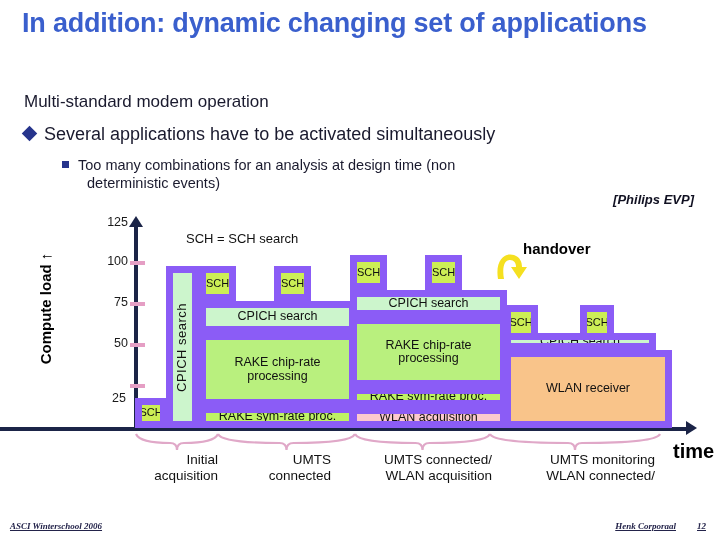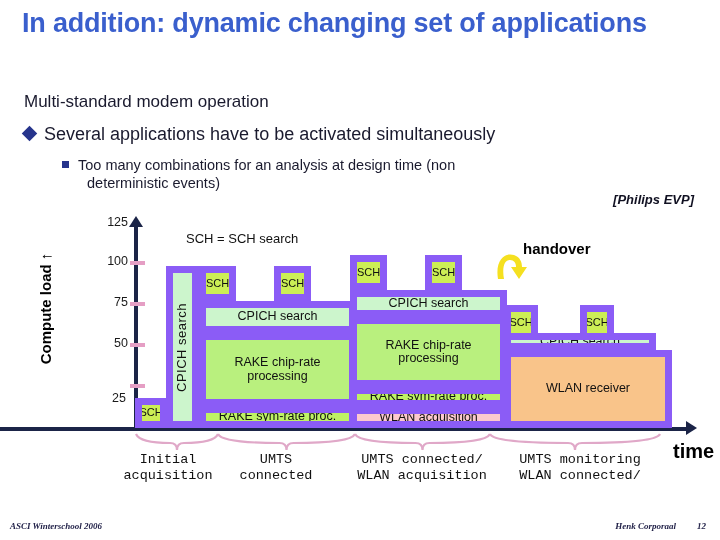--- a/index.html
+++ b/index.html
@@ -203,44 +203,44 @@
     left: 494px;
     top: 249px;
     width: 34px;
     height: 34px;
   }
 
   
   #braces { position: absolute; left: 0; top: 430px; width: 720px; height: 22px; }
   .phase-label {
     position: absolute;
-    text-align: center;
+    text-align: right;
     font-size: 13.5px;
     line-height: 1.2;
     color: #111;
-    font-family: Liberation Mono, monospace;
   }
   #time-label {
     position: absolute;
     left: 673px;
     top: 440px;
     font-size: 20px;
     font-weight: bold;
     color: #000;
   }
 
   
   .footer {
     position: absolute;
     bottom: 9px;
     font-size: 9px;
     font-style: italic;
     font-weight: bold;
     color: #23234a;
     font-family: "Liberation Serif", serif;
+    text-decoration: underline;
   }
   #footer-left  { left: 10px; }
   #footer-right { right: 44px; }
   #footer-page  { right: 14px; }
 </style>
 </head>
 <body>
 
 <div id="slide-title">In addition: dynamic changing set of applications</div>
 

